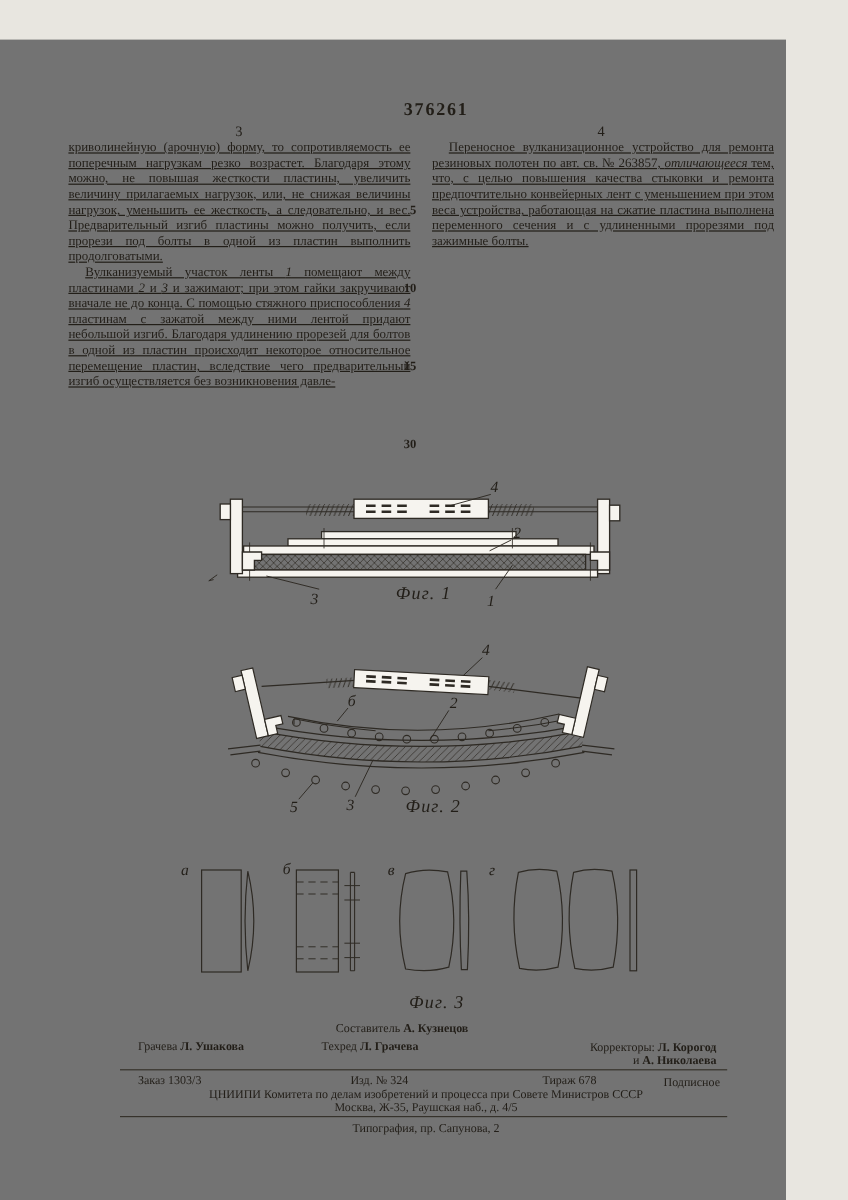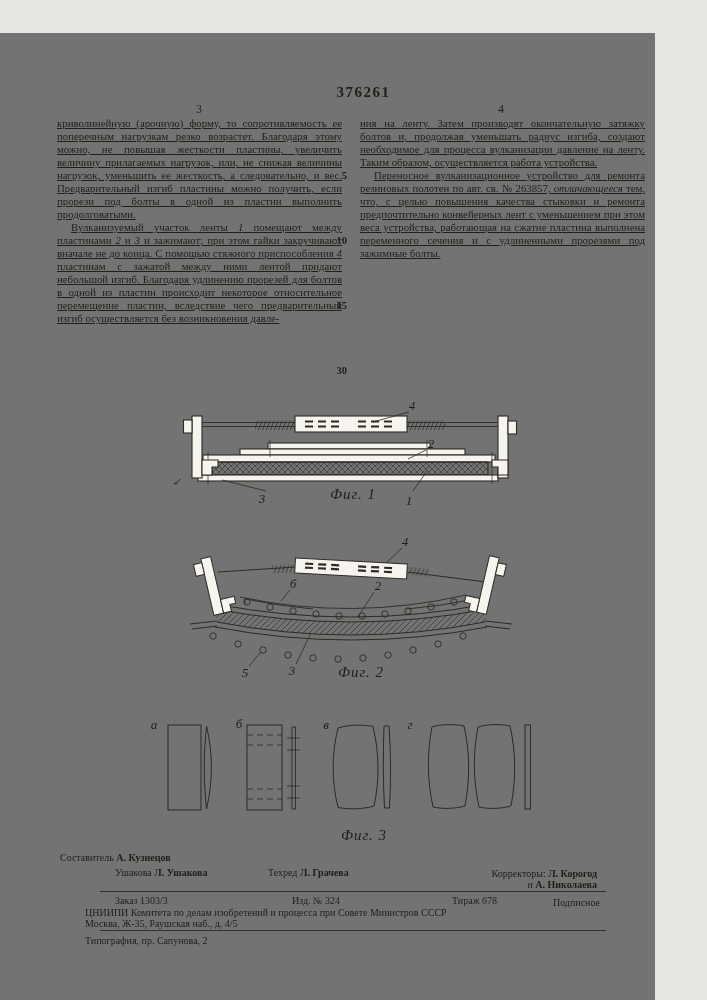--- a/index.html
+++ b/index.html
@@ -14,41 +14,40 @@
   .col.left{left:57px;} .col.right{left:360px;}
   .col p{margin:0;text-decoration:underline;}
   .col p.indent{text-indent:14px;}
   .claims-heading{margin:8px 0 3px;text-align:center;font-size:11px;
                   letter-spacing:3.5px;word-spacing:5px;text-indent:0;}
   .margin-num{position:absolute;left:325px;width:22px;text-align:right;
               font-size:10.5px;font-weight:bold;}
   .fig{position:absolute;}
   svg text{font-family:"Liberation Serif",serif;fill:#221e18;}
   .footer{position:absolute;left:0;top:0;width:707px;font-size:10px;}
-  .f-center{position:absolute;left:60px;width:550px;text-align:left;}
+  .f-center{position:absolute;left:60px;width:550px;text-align:center;}
   .f-abs{position:absolute;white-space:nowrap;}
   .rule{position:absolute;border-top:1.4px solid #36322b;height:0;}
   b{font-weight:bold;}
 </style>
 </head>
 <body>
 
 <div class="page">
 
   <div class="patent-no">376261</div>
   <div class="colnum left">3</div>
   <div class="colnum right">4</div>
 
   <div class="col left">
     <p><span>криволинейную (арочную) форму, то сопротивляемость ее поперечным нагрузкам резко возрастет. Благодаря этому можно, не повышая жесткости пластины, увеличить величину прилагаемых нагрузок, или, не снижая величины нагрузок, уменьшить ее жесткость, а следовательно, и вес. Предварительный изгиб пластины можно получить, если прорези под болты в одной из пластин выполнить продолговатыми.</span></p>
     <p class="indent"><span>Вулканизуемый участок ленты </span><i>1</i><span> помещают между пластинами </span><i>2</i><span> и </span><i>3</i><span> и зажимают; при этом гайки закручивают вначале не до конца. С помощью стяжного приспособления </span><i>4</i><span> пластинам с зажатой между ними лентой придают небольшой изгиб. Благодаря удлинению прорезей для болтов в одной из пластин происходит некоторое относительное перемещение пластин, вследствие чего предварительный изгиб осуществляется без возникновения давле-</span></p>
   </div>
 
   <div class="col right">
-    <p><span>ния на ленту. Затем производят окончательную затяжку болтов и, продолжая уменьшать радиус изгиба, создают необходимое для процесса вулканизации давление на ленту. Таким образом, осуществляется работа устройства.</span></p>
     <p class="indent"><span>Переносное вулканизационное устройство для ремонта резиновых полотен по авт. св. № 263857, </span><i>отличающееся</i><span> тем, что, с целью повышения качества стыковки и ремонта предпочтительно конвейерных лент с уменьшением при этом веса устройства, работающая на сжатие пластина выполнена переменного сечения и с удлиненными прорезями под зажимные болты.</span></p>
   </div>
 
   <div class="margin-num" style="top:137px">5</div>
   <div class="margin-num" style="top:202px">10</div>
   <div class="margin-num" style="top:267px">15</div>
   <div class="margin-num" style="top:332px">30</div>
 
   <svg class="fig" style="left:150px;top:358px" width="400" height="118" viewBox="0 0 400 118">
     <defs>
@@ -183,21 +182,21 @@
     <text x="186" y="20" font-size="13" font-style="italic" text-anchor="middle">в</text>
     <text x="270" y="20" font-size="13" font-style="italic" text-anchor="middle">г</text>
     <text x="224" y="131" font-size="15" font-style="italic" text-anchor="middle" letter-spacing="1">Фиг. 3</text>
   </svg>
 
   <div class="footer">
     <div class="f-center" style="top:819px">
       <span>Составитель</span>&nbsp;<b>А. Кузнецов</b>
     </div>
     <div class="f-abs" style="left:115px;top:834px">
-      <span>Ушакова</span>&nbsp;<b>Л. Ушакова</b>
+      <span>Грачева</span>&nbsp;<b>Л. Ушакова</b>
     </div>
     <div class="f-abs" style="left:268px;top:834px">
       <span>Техред</span>&nbsp;<b>Л. Грачева</b>
     </div>
     <div class="f-abs" style="right:110px;top:836px;text-align:right;line-height:10.5px">
       <span>Корректоры:</span>&nbsp;<b>Л. Корогод</b><br>
       <span>и</span>&nbsp;<b>А. Николаева</b>
     </div>
 
     <div class="rule" style="left:100px;top:858px;width:506px"></div>

